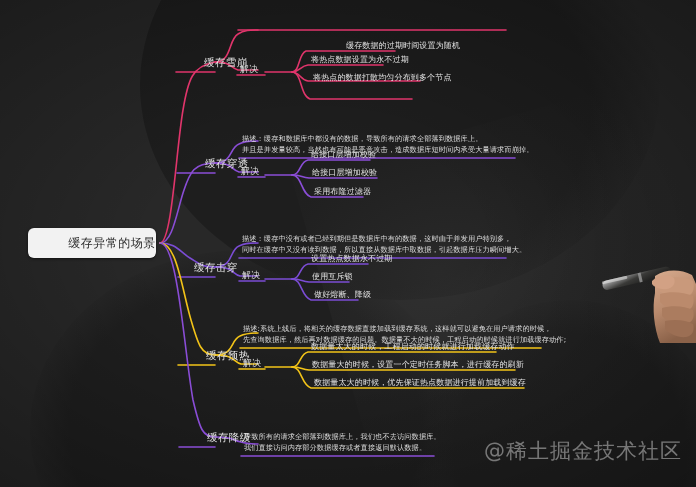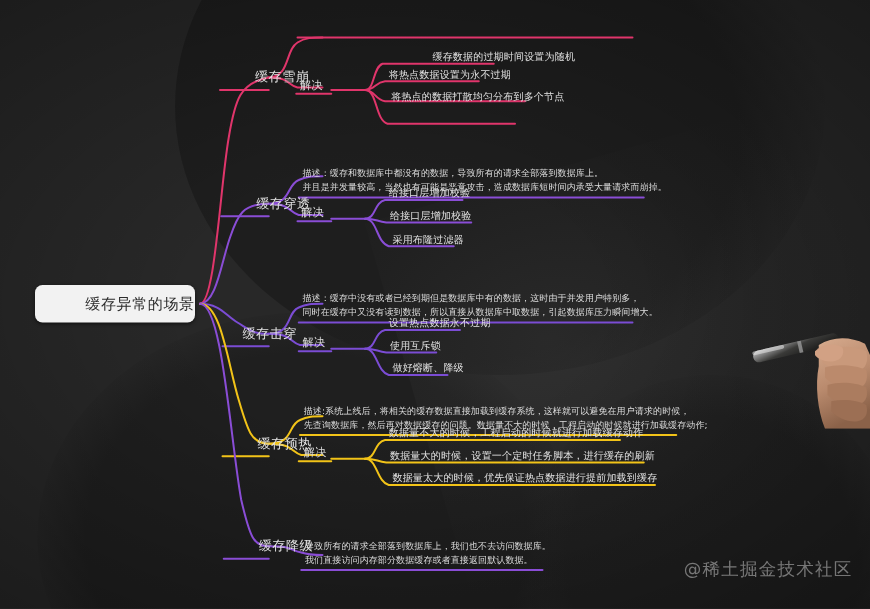--- a/index.html
+++ b/index.html
@@ -44,21 +44,21 @@
   .mid-label{font-size:9px;color:#dcdcdc;letter-spacing:.3px;}
   .leaf{font-size:8px;color:#e2e2e2;letter-spacing:.15px;}
   .desc{font-size:7.2px;color:#dddddd;line-height:1.55;letter-spacing:.1px;white-space:pre-line;}
 
   
   .hand-wrap{position:absolute;left:600px;top:248px;width:96px;height:95px;}
 
   
   .watermark{
     position:absolute;right:14px;bottom:22px;
-    font-size:14px;color:rgba(196,196,196,.55);
+    font-size:21px;color:rgba(196,196,196,.55);
     letter-spacing:1px;white-space:nowrap;text-align:center;
   }
 </style>
 </head>
 <body>
 
 <div id="stage">
 
   <div class="bg-layer">
     <div class="blob blob-a"></div>
@@ -158,21 +158,21 @@
 同时在缓存中又没有读到数据，所以直接从数据库中取数据，引起数据库压力瞬间增大。</div>
   <div class="node mid-label" style="left:242px;top:270px;">解决</div>
   <div class="node leaf" style="left:311px;top:254px;">设置热点数据永不过期</div>
   <div class="node leaf" style="left:312px;top:272px;">使用互斥锁</div>
   <div class="node leaf" style="left:314px;top:290px;">做好熔断、降级</div>
 
   <div class="node branch-label" style="left:184px;top:349px;">缓存预热</div>
   <div class="node desc" style="left:243px;top:323px;">描述:系统上线后，将相关的缓存数据直接加载到缓存系统，这样就可以避免在用户请求的时候，
 先查询数据库，然后再对数据缓存的问题。数据量不大的时候，工程启动的时候就进行加载缓存动作;</div>
   <div class="node mid-label" style="left:243px;top:358px;">解决</div>
-  <div class="node leaf" style="left:311px;top:342px;">数据量不大的时候，工程启动的时候就进行加载缓存动作</div>
+  <div class="node leaf" style="left:311px;top:342px;">数据量太大的时候，工程启动的时候就进行加载缓存动作</div>
   <div class="node leaf" style="left:312px;top:360px;">数据量大的时候，设置一个定时任务脚本，进行缓存的刷新</div>
   <div class="node leaf" style="left:314px;top:378px;">数据量太大的时候，优先保证热点数据进行提前加载到缓存</div>
 
   <div class="node branch-label" style="left:185px;top:431px;">缓存降级</div>
   <div class="node desc" style="left:244px;top:431px;">导致所有的请求全部落到数据库上，我们也不去访问数据库。
 我们直接访问内存部分数据缓存或者直接返回默认数据。</div>
 
   <div class="hand-wrap">
     <svg width="96" height="95" viewBox="0 0 96 95">
       <defs>

